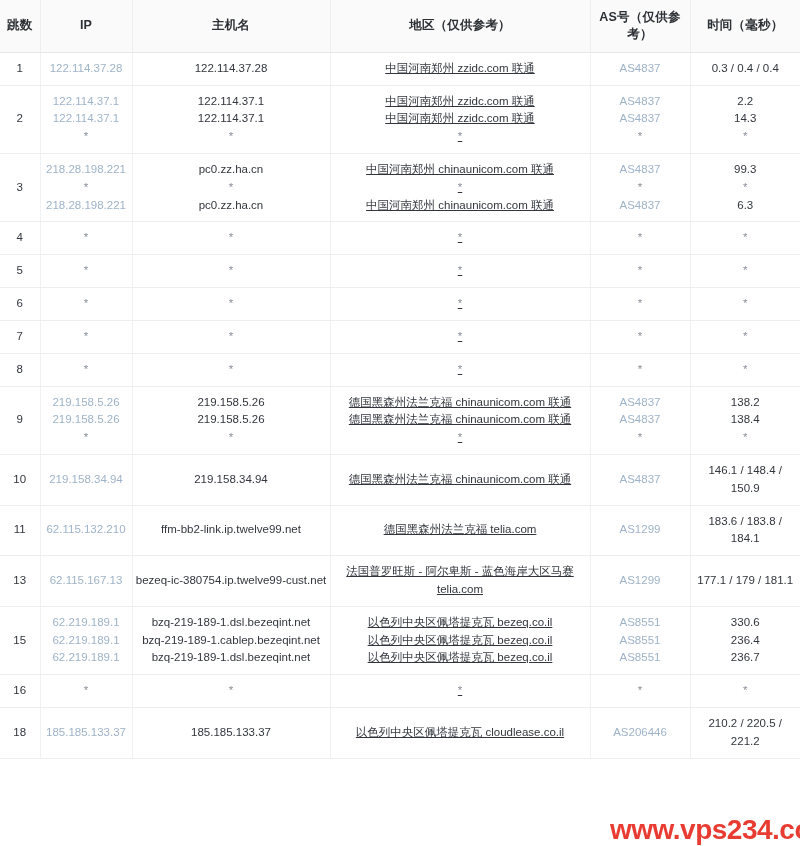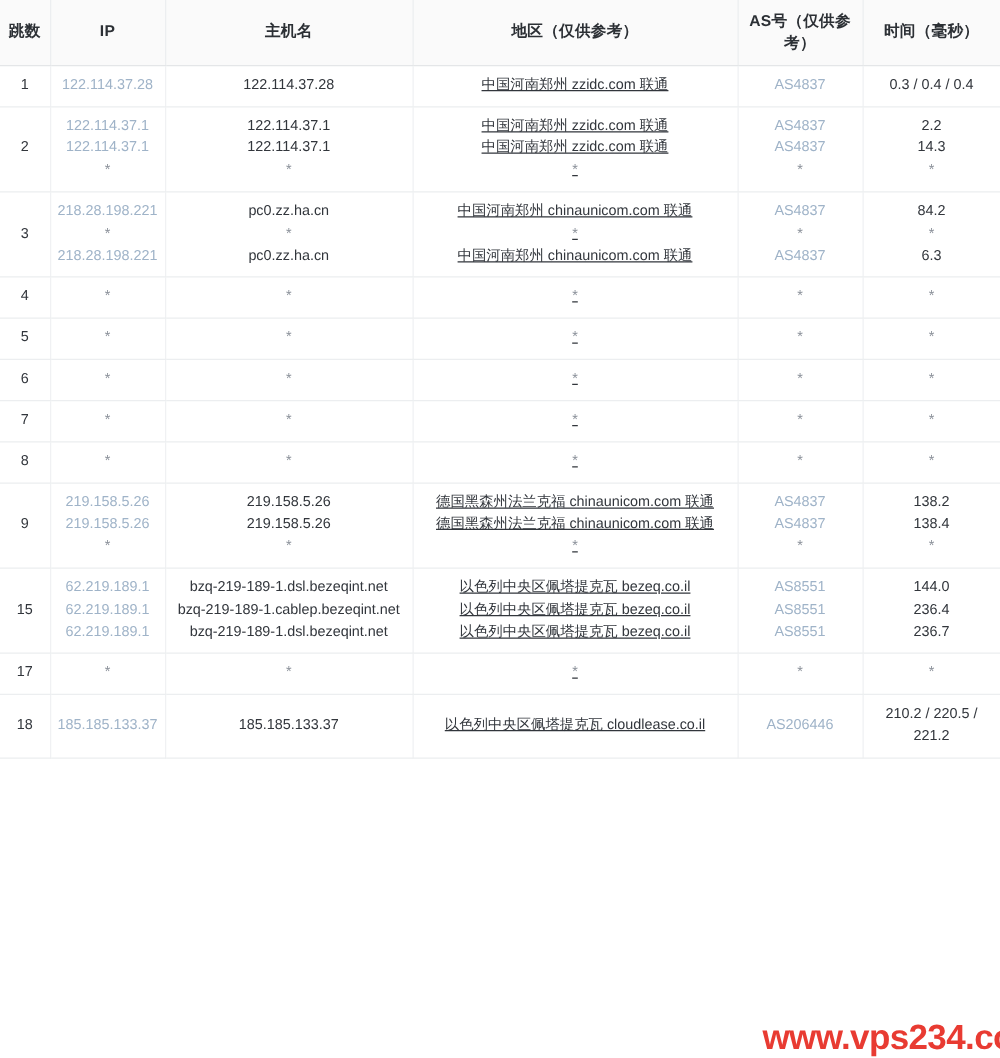--- a/index.html
+++ b/index.html
@@ -188,21 +188,21 @@
           <span class="line">中国河南郑州 chinaunicom.com 联通</span>
           <span class="star">*</span>
           <span class="line">中国河南郑州 chinaunicom.com 联通</span>
         </td>
         <td class="cell-as">
           <a href="#" class="lnk">AS4837</a>
           <span class="star">*</span>
           <a href="#" class="lnk">AS4837</a>
         </td>
         <td class="cell-time">
-          <span class="line">84.2</span>
+          <span class="line">99.3</span>
           <span class="star">*</span>
           <span class="line">6.3</span>
         </td>
       </tr>
       <tr>
         <td class="cell-hop"><span class="line">4</span></td>
         <td class="cell-ip">
           <span class="star">*</span>
         </td>
         <td class="cell-host">
@@ -309,20 +309,74 @@
         </td>
         <td class="cell-as">
           <a href="#" class="lnk">AS4837</a>
           <a href="#" class="lnk">AS4837</a>
           <span class="star">*</span>
         </td>
         <td class="cell-time">
           <span class="line">138.2</span>
           <span class="line">138.4</span>
           <span class="star">*</span>
+        </td>
+      </tr>
+      <tr>
+        <td class="cell-hop"><span class="line">10</span></td>
+        <td class="cell-ip">
+          <a href="#" class="lnk">219.158.34.94</a>
+        </td>
+        <td class="cell-host">
+          <span class="line">219.158.34.94</span>
+        </td>
+        <td class="cell-geo">
+          <span class="line">德国黑森州法兰克福 chinaunicom.com 联通</span>
+        </td>
+        <td class="cell-as">
+          <a href="#" class="lnk">AS4837</a>
+        </td>
+        <td class="cell-time">
+          <span class="line">146.1 / 148.4 / 150.9</span>
+        </td>
+      </tr>
+      <tr>
+        <td class="cell-hop"><span class="line">11</span></td>
+        <td class="cell-ip">
+          <a href="#" class="lnk">62.115.132.210</a>
+        </td>
+        <td class="cell-host">
+          <span class="line">ffm-bb2-link.ip.twelve99.net</span>
+        </td>
+        <td class="cell-geo">
+          <span class="line">德国黑森州法兰克福 telia.com</span>
+        </td>
+        <td class="cell-as">
+          <a href="#" class="lnk">AS1299</a>
+        </td>
+        <td class="cell-time">
+          <span class="line">183.6 / 183.8 / 184.1</span>
+        </td>
+      </tr>
+      <tr>
+        <td class="cell-hop"><span class="line">13</span></td>
+        <td class="cell-ip">
+          <a href="#" class="lnk">62.115.167.13</a>
+        </td>
+        <td class="cell-host">
+          <span class="line">bezeq-ic-380754.ip.twelve99-cust.net</span>
+        </td>
+        <td class="cell-geo">
+          <span class="line">法国普罗旺斯 - 阿尔卑斯 - 蓝色海岸大区马赛 telia.com</span>
+        </td>
+        <td class="cell-as">
+          <a href="#" class="lnk">AS1299</a>
+        </td>
+        <td class="cell-time">
+          <span class="line">177.1 / 179 / 181.1</span>
         </td>
       </tr>
       <tr>
         <td class="cell-hop"><span class="line">15</span></td>
         <td class="cell-ip">
           <a href="#" class="lnk">62.219.189.1</a>
           <a href="#" class="lnk">62.219.189.1</a>
           <a href="#" class="lnk">62.219.189.1</a>
         </td>
         <td class="cell-host">
@@ -334,27 +388,27 @@
           <span class="line">以色列中央区佩塔提克瓦 bezeq.co.il</span>
           <span class="line">以色列中央区佩塔提克瓦 bezeq.co.il</span>
           <span class="line">以色列中央区佩塔提克瓦 bezeq.co.il</span>
         </td>
         <td class="cell-as">
           <a href="#" class="lnk">AS8551</a>
           <a href="#" class="lnk">AS8551</a>
           <a href="#" class="lnk">AS8551</a>
         </td>
         <td class="cell-time">
-          <span class="line">144.0</span>
+          <span class="line">330.6</span>
           <span class="line">236.4</span>
           <span class="line">236.7</span>
         </td>
       </tr>
       <tr>
-        <td class="cell-hop"><span class="line">17</span></td>
+        <td class="cell-hop"><span class="line">16</span></td>
         <td class="cell-ip">
           <span class="star">*</span>
         </td>
         <td class="cell-host">
           <span class="star">*</span>
         </td>
         <td class="cell-geo">
           <span class="star">*</span>
         </td>
         <td class="cell-as">

